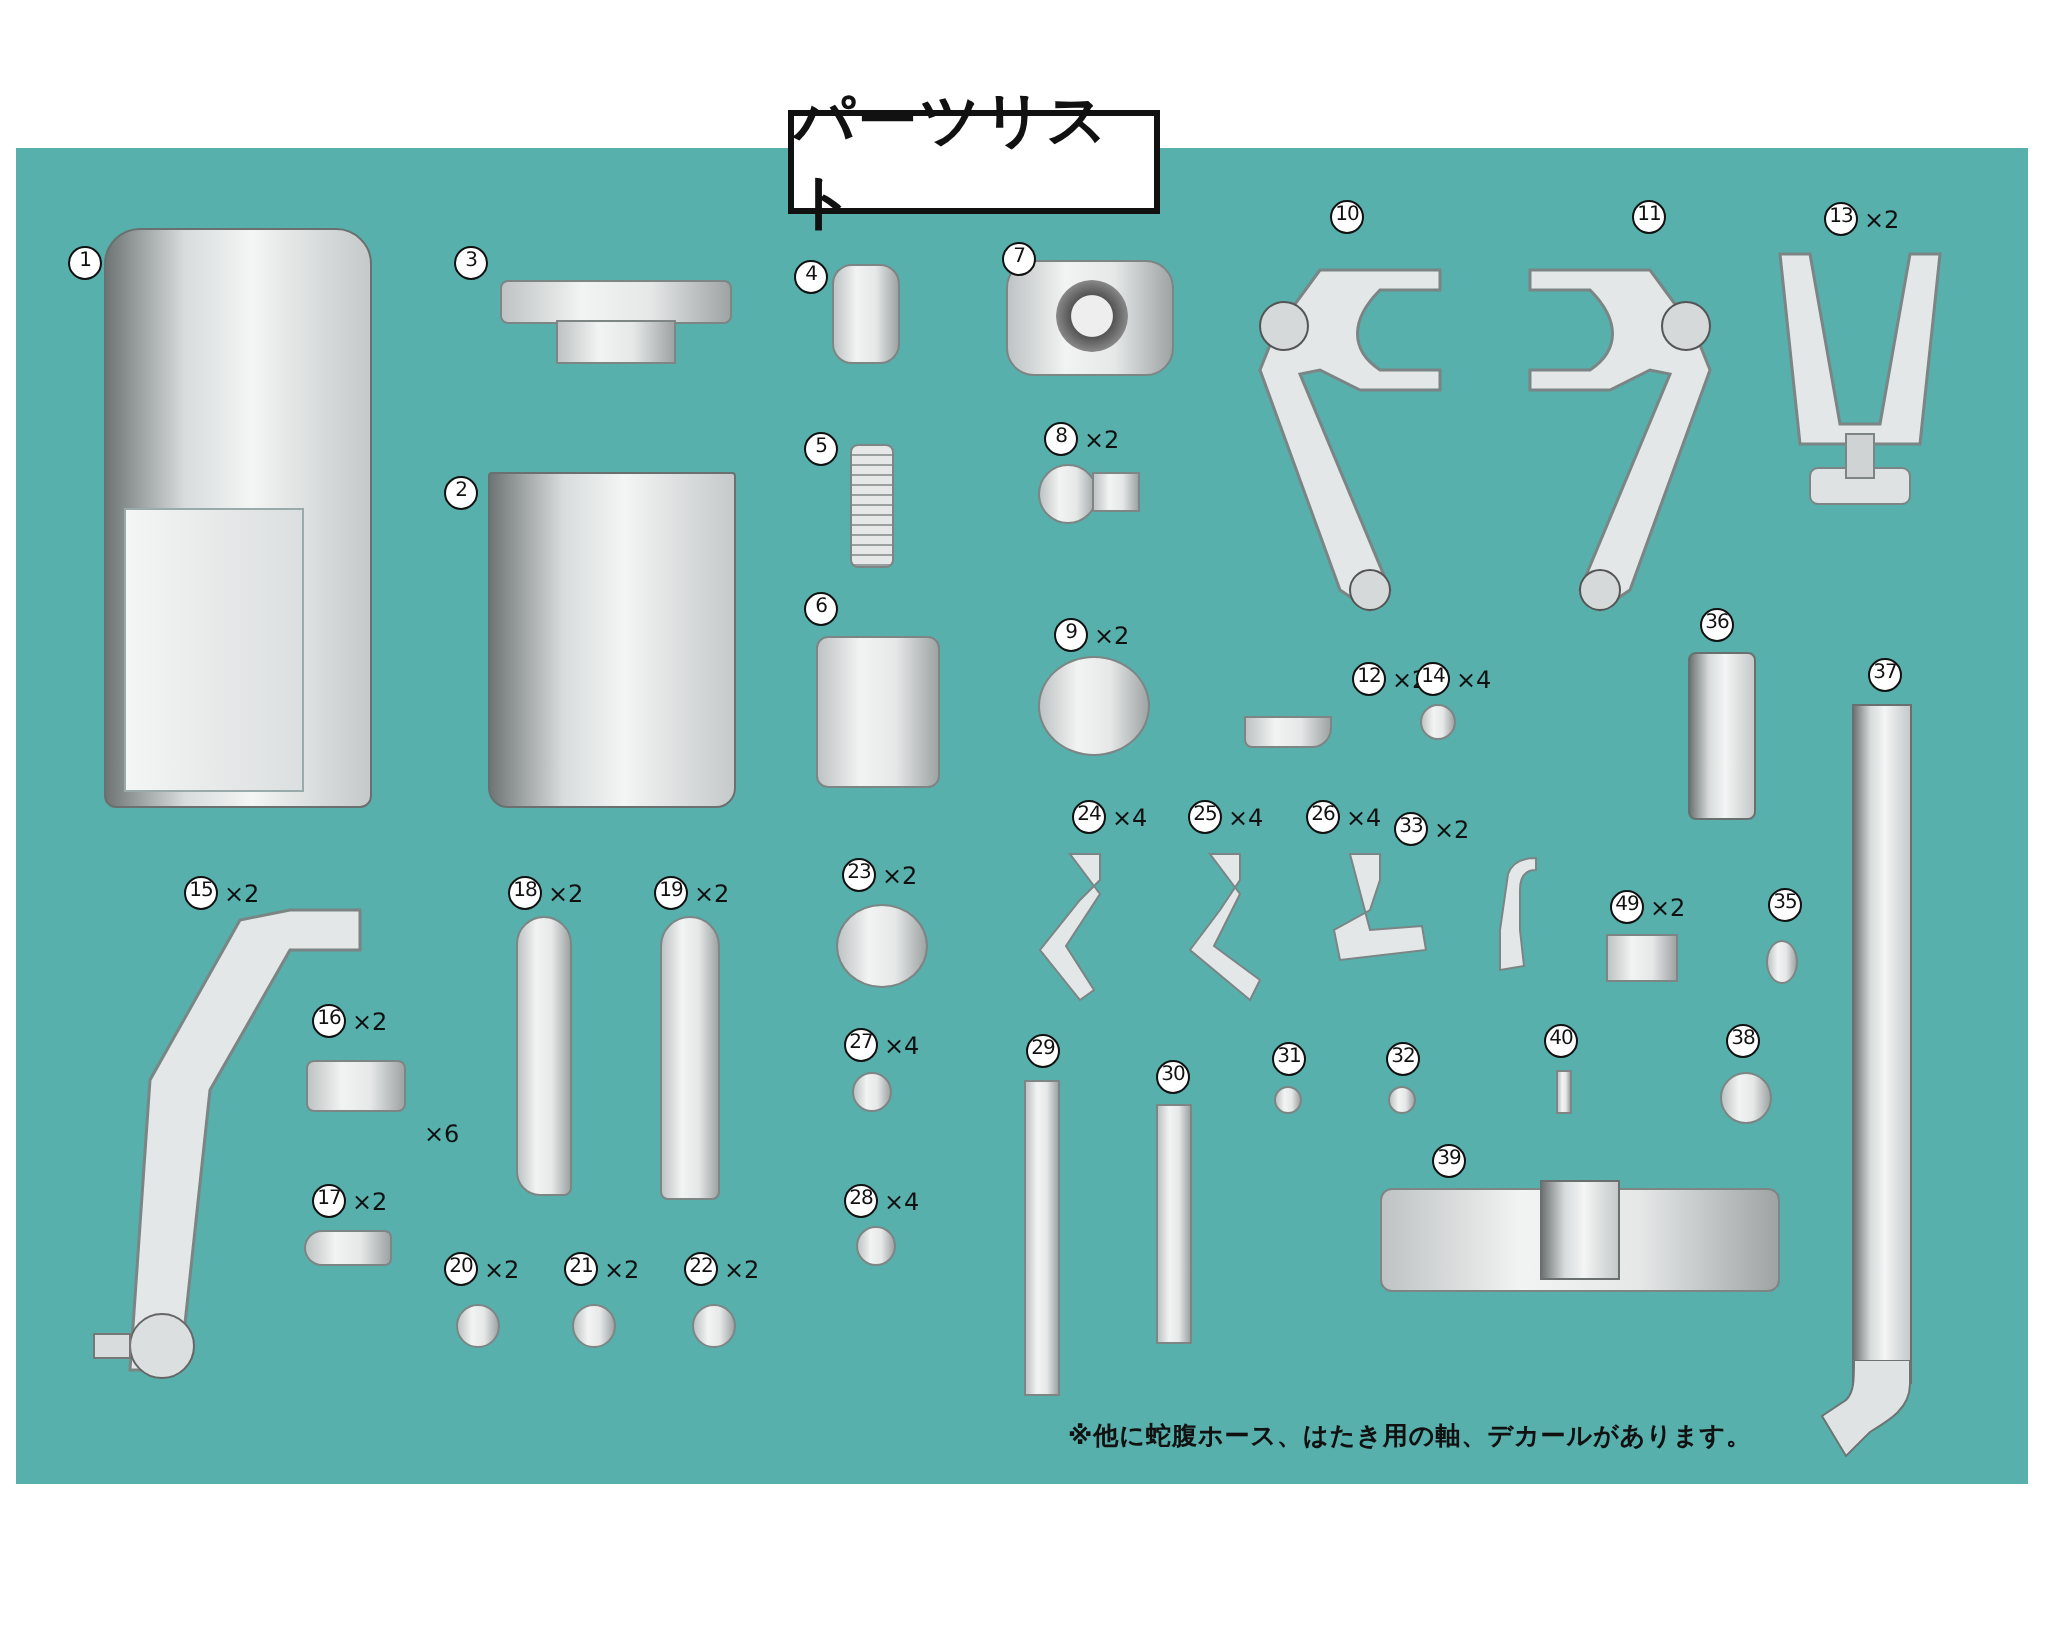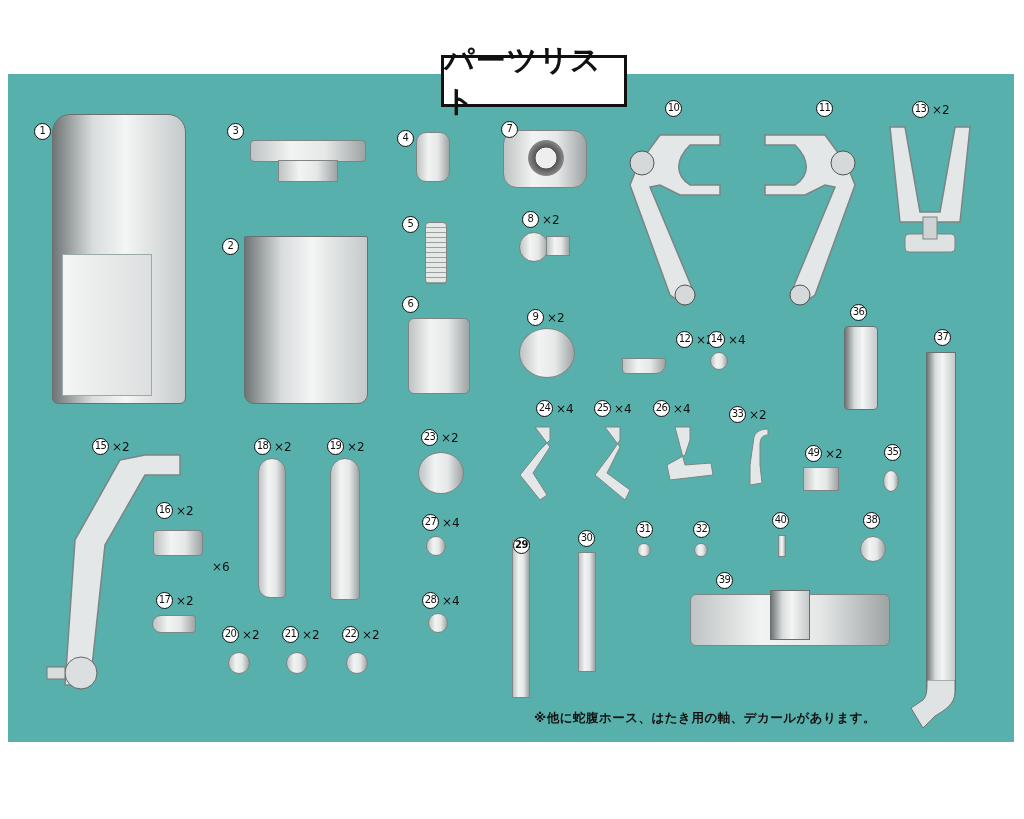--- a/index.html
+++ b/index.html
@@ -1,18 +1,18 @@
 <!DOCTYPE html>
 <html><head>
 <meta charset="utf-8">
 <style>
   html,body{margin:0;padding:0;}
   body{width:1024px;height:819px;background:#ffffff;position:relative;overflow:hidden;font-family:"DejaVu Sans",sans-serif;}
   .panel{position:absolute;left:8px;top:74px;width:1006px;height:668px;background:#57b0ab;}
-  .title{position:absolute;left:394px;top:55px;width:186px;height:52px;background:#fff;border:3px solid #111;box-sizing:border-box;display:flex;align-items:center;justify-content:center;font-size:30px;font-weight:bold;color:#111;letter-spacing:1px;z-index:5;margin-left:47px;}
+  .title{position:absolute;left:394px;top:55px;width:186px;height:52px;background:#fff;border:3px solid #111;box-sizing:border-box;display:flex;align-items:center;justify-content:center;font-size:30px;font-weight:bold;color:#111;letter-spacing:1px;z-index:5;}
   .lbl{position:absolute;display:flex;align-items:center;gap:3px;z-index:4;}
   .num{width:17px;height:17px;border-radius:50%;background:#fff;border:1.5px solid #111;box-sizing:border-box;font-size:10px;line-height:14px;text-align:center;color:#111;letter-spacing:-0.5px;}
   .qty{font-size:12px;color:#111;}
   .part{position:absolute;z-index:2;}
   .g{background:linear-gradient(90deg,#bfc3c3 0%,#f2f3f3 35%,#e6e8e8 65%,#9ea3a3 100%);border:1px solid #7d8585;box-sizing:border-box;}
   .gd{background:linear-gradient(90deg,#6f7575 0%,#d8dcdc 30%,#f4f5f5 55%,#c5c9c9 100%);border:1px solid #6a7070;box-sizing:border-box;}
   .round{border-radius:50%;}
   .note{position:absolute;left:534px;top:710px;font-size:12.5px;font-weight:bold;color:#111;z-index:4;letter-spacing:0.5px;}
   .x6{position:absolute;left:212px;top:560px;font-size:12px;color:#111;z-index:4;}
 </style>
@@ -231,37 +231,37 @@
     <span class="qty">×4</span>
   </div>
 <div class="lbl" style="left:422px;top:514px;">
     <span class="num">27</span>
     <span class="qty">×4</span>
   </div>
 <div class="lbl" style="left:422px;top:592px;">
     <span class="num">28</span>
     <span class="qty">×4</span>
   </div>
-<div class="lbl" style="left:513px;top:537px;font-weight:bold;">
+<div class="lbl" style="left:513px;top:517px;">
     <span class="num">29</span>
     <span class="qty"></span>
   </div>
 <div class="lbl" style="left:578px;top:530px;">
     <span class="num">30</span>
     <span class="qty"></span>
   </div>
 <div class="lbl" style="left:636px;top:521px;">
     <span class="num">31</span>
     <span class="qty"></span>
   </div>
 <div class="lbl" style="left:693px;top:521px;justify-content:flex-end;">
     <span class="num">32</span>
     <span class="qty"></span>
   </div>
-<div class="lbl" style="left:729px;top:406px;">
+<div class="lbl" style="left:697px;top:406px;">
     <span class="num">33</span>
     <span class="qty">×2</span>
   </div>
 <div class="lbl" style="left:805px;top:445px;">
     <span class="num">49</span>
     <span class="qty">×2</span>
   </div>
 <div class="lbl" style="left:884px;top:444px;">
     <span class="num">35</span>
     <span class="qty"></span>

